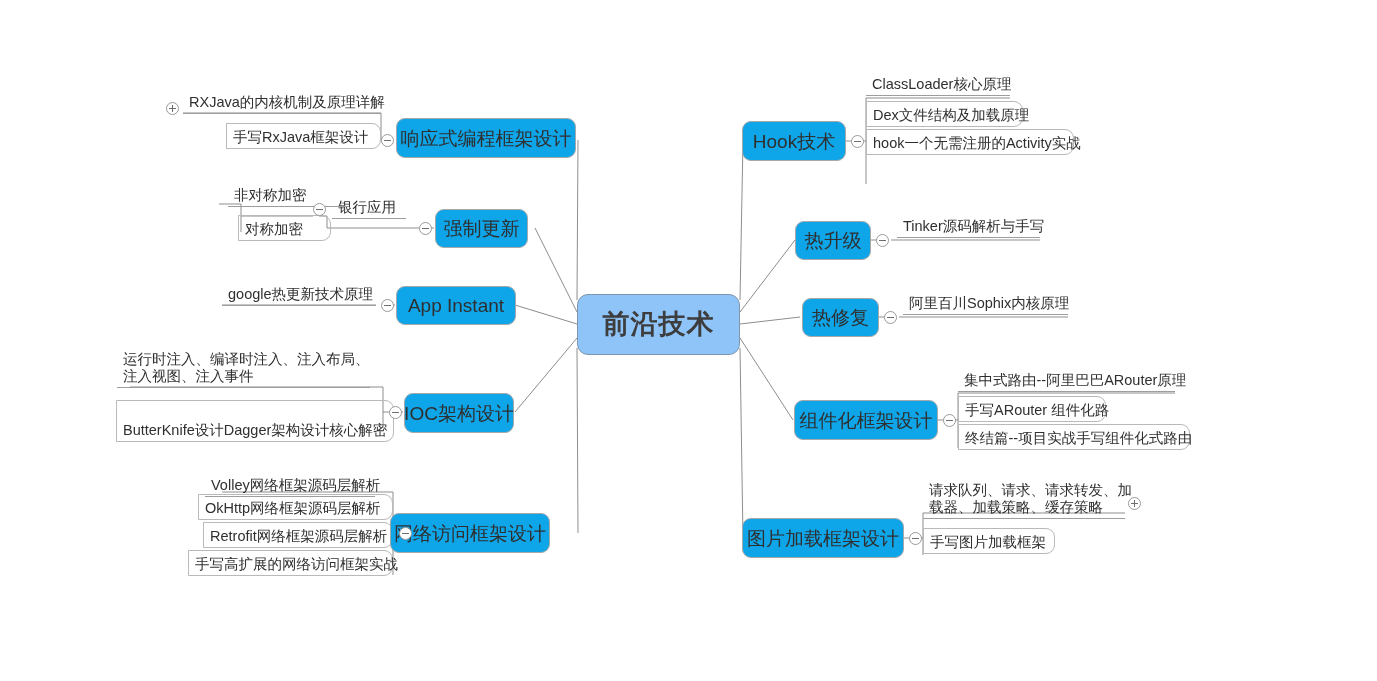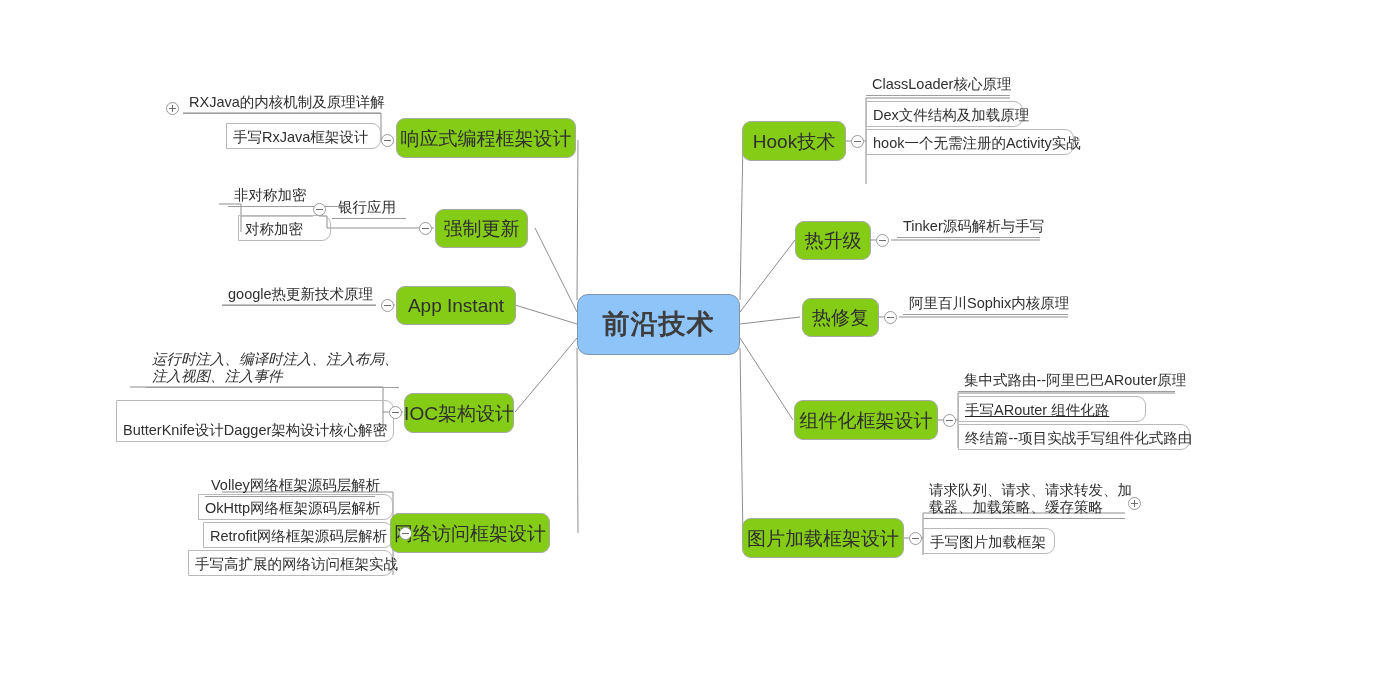--- a/index.html
+++ b/index.html
@@ -38,21 +38,21 @@
     font-size:27px;
     font-weight:bold;
     color:#3d3d3d;
     letter-spacing:1px;
     line-height:1;
   }
 
   
   .branch{
     position:absolute;
-    background:#84cc16;
+    background:#0ea5e9;
     border:1px solid #a8a8a8;
     border-radius:9px;
     box-sizing:border-box;
     display:flex;align-items:center;justify-content:center;
     z-index:5;
   }
   .branch span{
     font-size:19px;
     color:#2f2f2f;
     white-space:nowrap;
@@ -229,21 +229,21 @@
 
   <div class="leaf plain" style="left:222px;top:287px;width:154px;height:19px;">
     <span class="txt">google热更新技术原理</span>
   </div>
 
   <div class="branch" style="left:404px;top:393px;width:110px;height:40px;">
     <span>IOC架构设计</span>
   </div>
   <div class="toggle" style="left:389px;top:406px;"></div>
 
-  <div class="leaf plain" style="left:146px;top:352px;width:253px;height:36px;font-style:italic;">
+  <div class="leaf plain" style="left:117px;top:352px;width:253px;height:36px;">
     <span class="txt">运行时注入、编译时注入、注入布局、
 注入视图、注入事件</span>
   </div>
 
   <div class="leaf boxed" style="left:104px;top:400px;width:278px;height:42px;margin-left:12px;">
     <span class="txt">ButterKnife设计Dagger架构设计核心解密</span>
   </div>
 
   <div class="branch" style="left:390px;top:513px;width:160px;height:40px;">
     <span>网络访问框架设计</span>
@@ -304,21 +304,21 @@
 
   <div class="branch" style="left:794px;top:400px;width:144px;height:40px;">
     <span>组件化框架设计</span>
   </div>
   <div class="toggle" style="left:943px;top:414px;"></div>
 
   <div class="leaf plain" style="left:958px;top:371px;width:217px;height:21px;">
     <span class="txt">集中式路由--阿里巴巴ARouter原理</span>
   </div>
 
-  <div class="leaf boxed" style="left:958px;top:396px;width:188px;height:26px;text-decoration:underline;">
+  <div class="leaf boxed" style="left:958px;top:396px;width:148px;height:26px;">
     <span class="txt">手写ARouter 组件化路</span>
   </div>
 
   <div class="leaf boxed" style="left:958px;top:424px;width:232px;height:26px;">
     <span class="txt">终结篇--项目实战手写组件化式路由</span>
   </div>
 
   <div class="branch" style="left:742px;top:518px;width:162px;height:40px;">
     <span>图片加载框架设计</span>
   </div>

